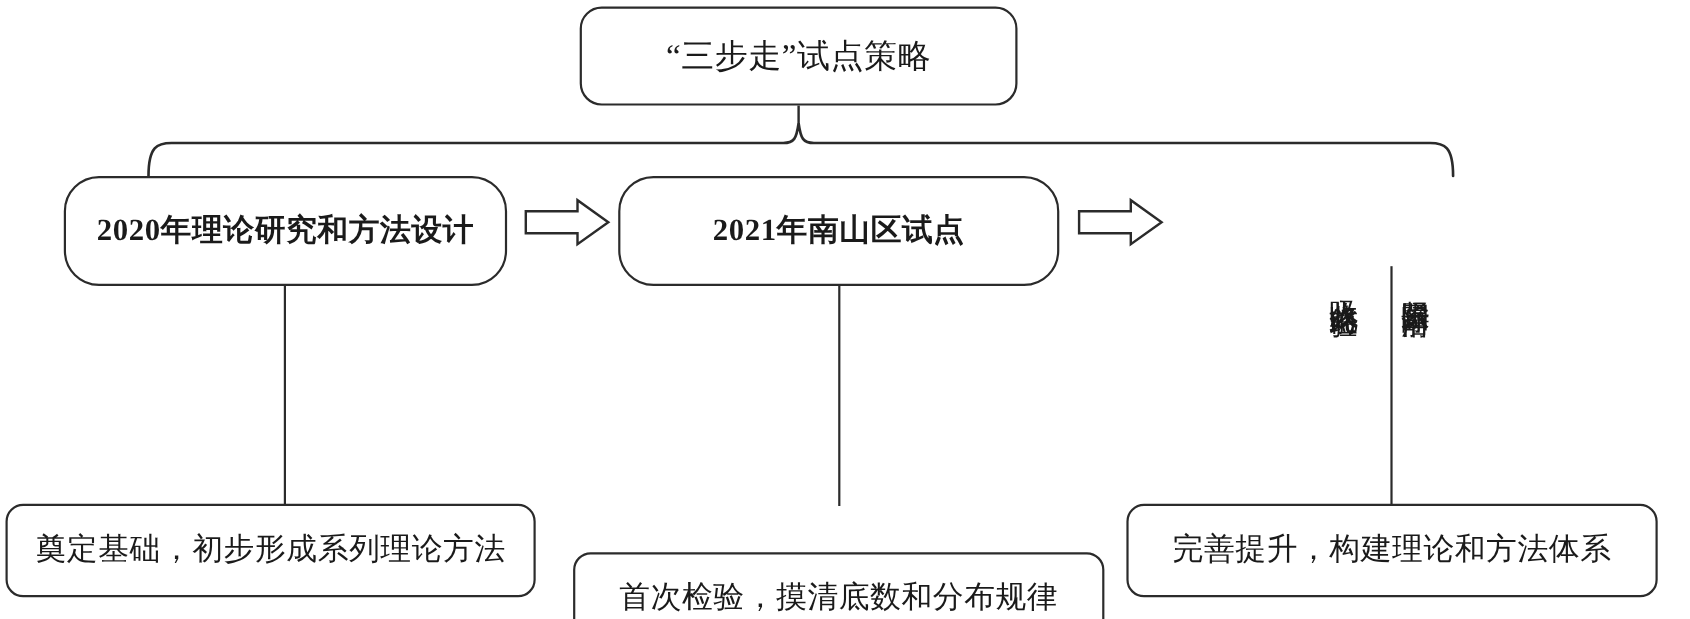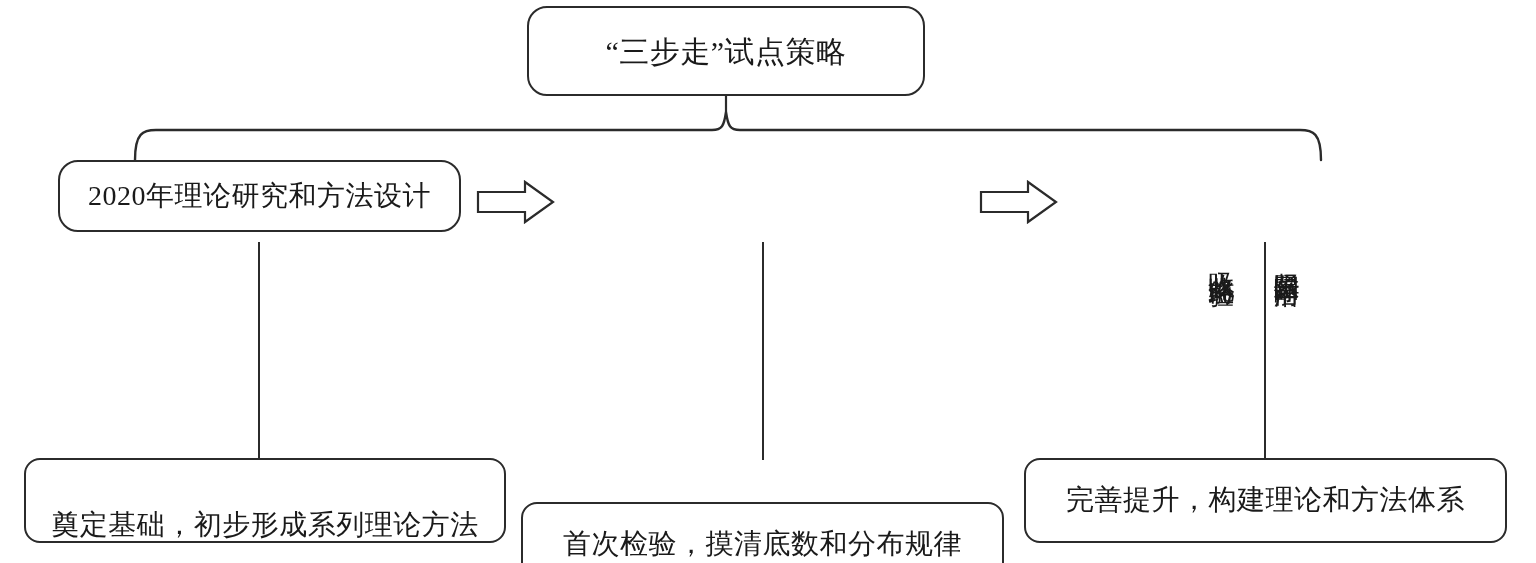--- a/index.html
+++ b/index.html
@@ -35,35 +35,36 @@
   .box-title {
     left: 527px;
     top: 6px;
     width: 398px;
     height: 90px;
     font-size: 30px;
     border-radius: 20px;
   }
   .stage-box {
     top: 160px;
-    height: 72px;
+    height: 100px;
     font-size: 28px;
-    border-radius: 20px;
+    border-radius: 32px;
+    font-weight: bold;
   }
   .stage-1 { left: 58px;   width: 403px; }
   .stage-2 { left: 562px;  width: 401px; }
   .stage-3 { left: 1065px; width: 400px; }
 
   .result-box {
     top: 458px;
     height: 85px;
     font-size: 28px;
     border-radius: 16px;
   }
-  .result-1 { left: 24px;   width: 482px; align-items: flex-end; }
+  .result-1 { left: 5px;   width: 482px; }
   .result-2 { left: 521px;  width: 483px; margin-top: 44px; }
   .result-3 { left: 1024px; width: 483px; text-align: right; }
 
   .connector-svg {
     position: absolute;
     left: 0;
     top: 0;
     width: 1536px;
     height: 563px;
     z-index: 1;
@@ -115,20 +116,23 @@
     </g>
   </svg>
 
   <div class="box box-title">
     <span>“三步走”试点策略</span>
   </div>
 
   <div class="box stage-box stage-1">
     <span>2020年理论研究和方法设计</span>
   </div>
+  <div class="box stage-box stage-2">
+    <span>2021年南山区试点</span>
+  </div>
 
   <div class="vline" style="left:258px; top:242px; height:218px;"></div>
   <div class="vline" style="left:762px; top:242px; height:218px;"></div>
   <div class="vline" style="left:1264px; top:242px; height:218px;"></div>
 
   <div class="vlabel vlabel-left">
     <span>吸收此前经验</span>
   </div>
   <div class="vlabel vlabel-right">
     <span>紧跟国际前沿</span>

